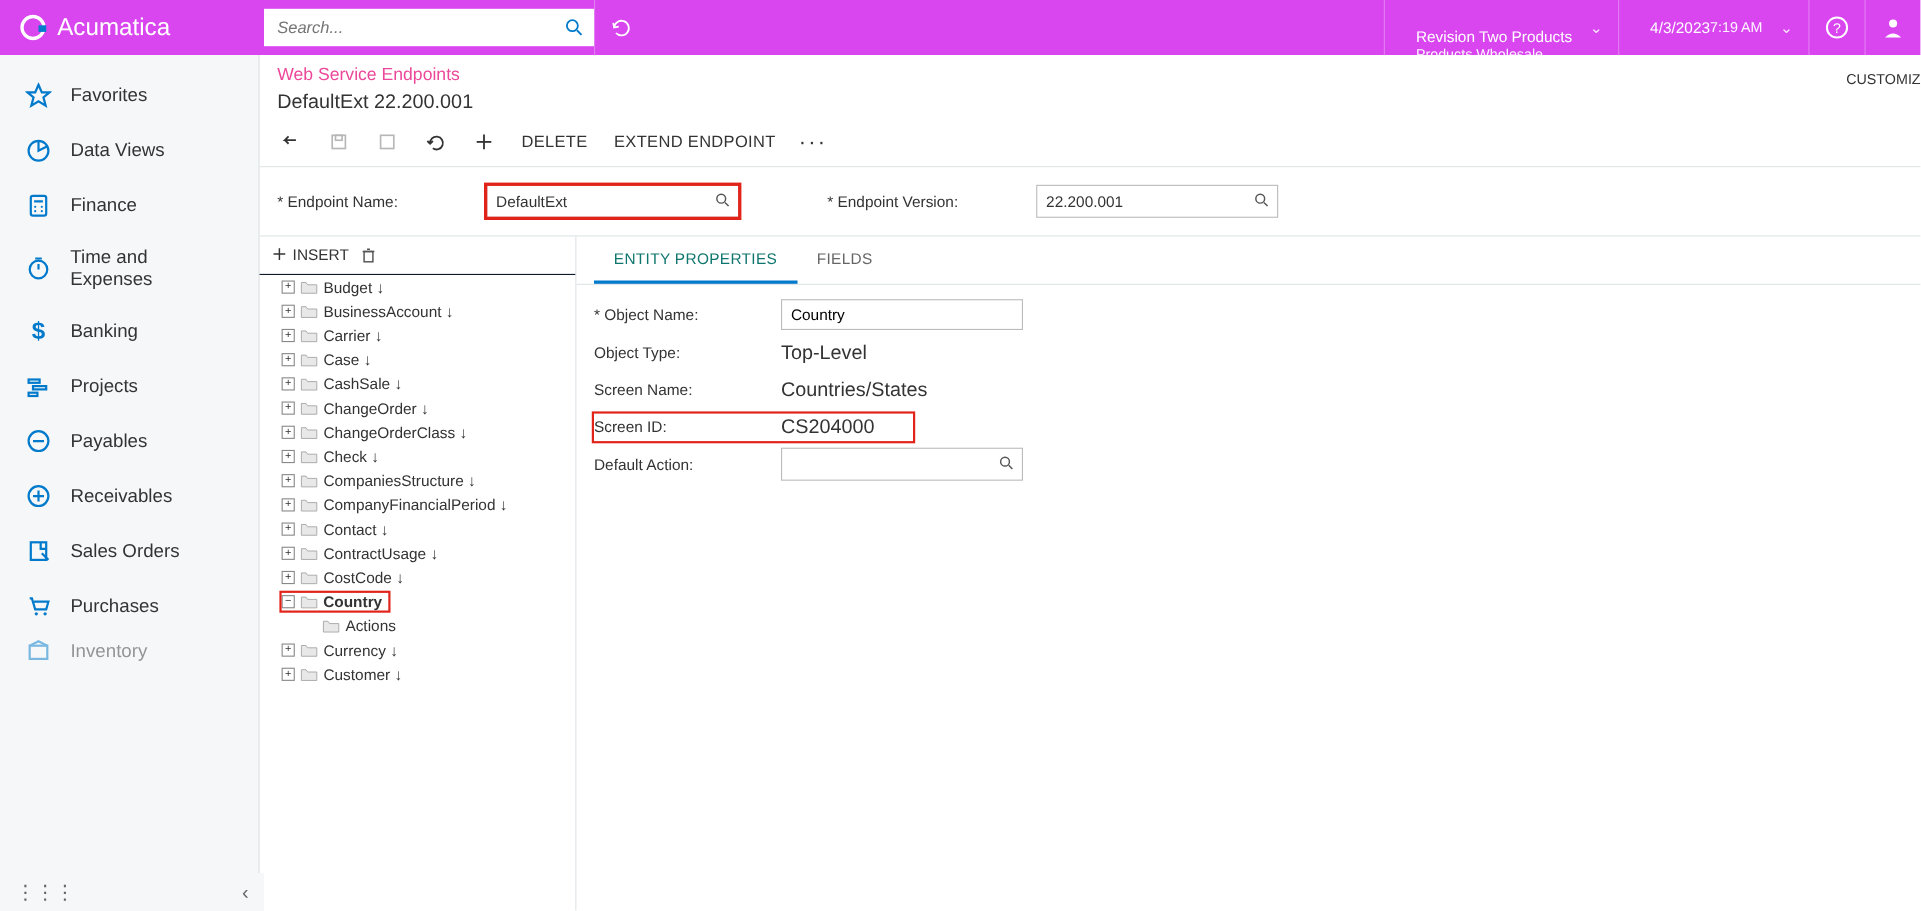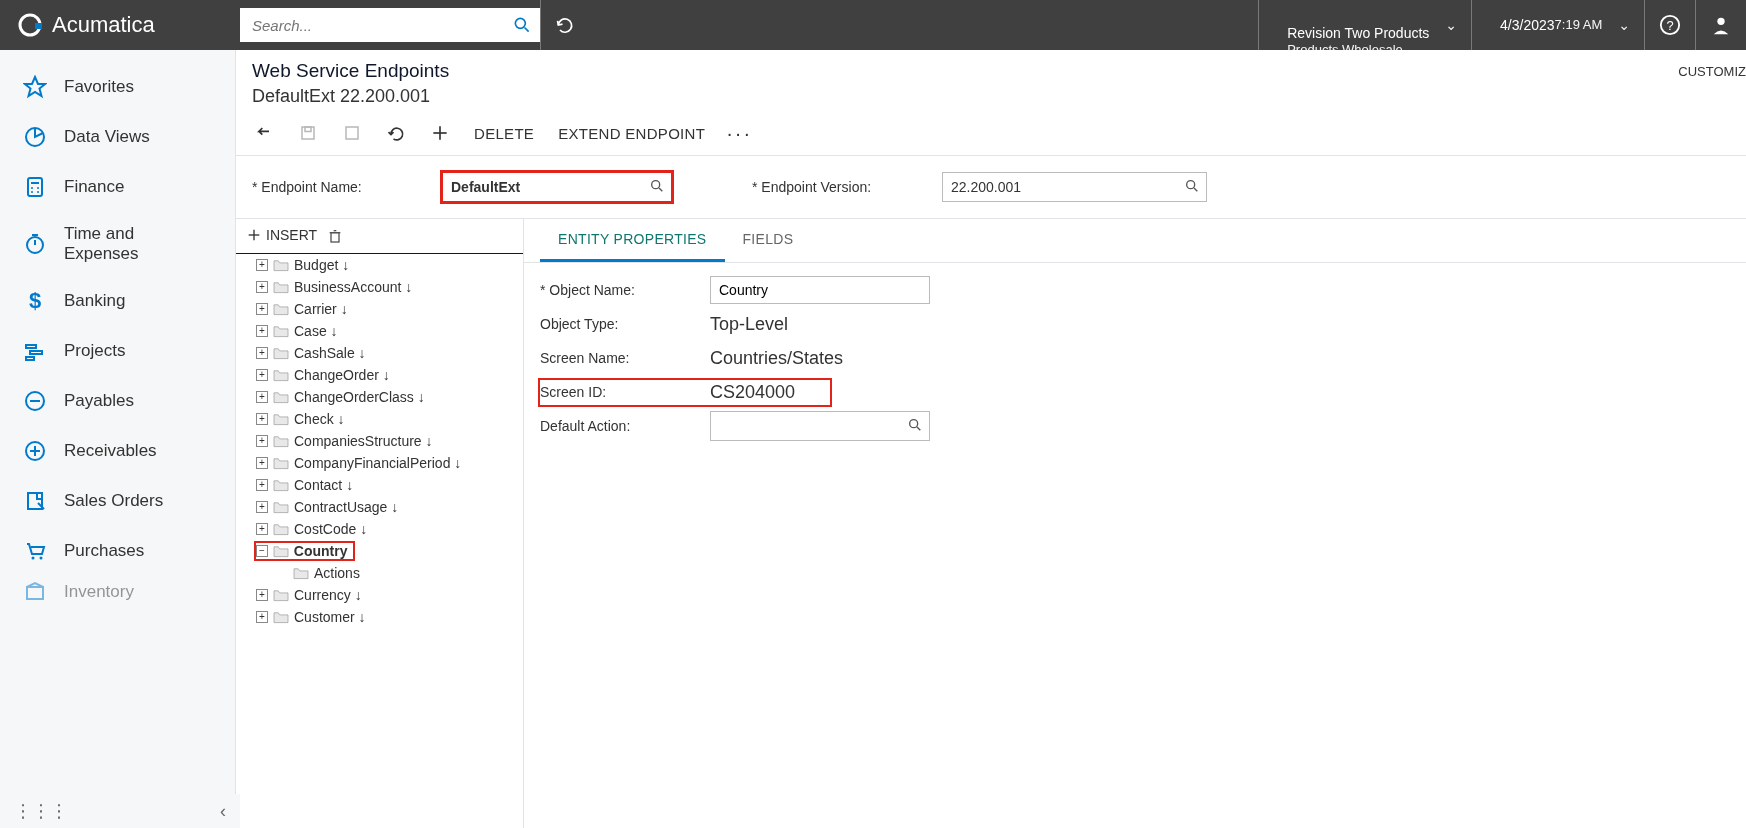--- a/index.html
+++ b/index.html
@@ -1,48 +1,48 @@
 <!DOCTYPE html>
 <html><head>
 <meta charset="utf-8">
 <style>
   * { box-sizing: border-box; margin: 0; padding: 0; }
   body { font-family: Arial, sans-serif; font-size: 14px; color: #333; background: #fff; }
-  .header { background: #404040; height: 50px; display: flex; align-items: center; color: #fff; }
+  .header { background: #d946ef; height: 50px; display: flex; align-items: center; color: #fff; }
   .logo { display: flex; align-items: center; gap: 10px; padding: 0 18px; font-size: 22px; font-weight: 500; width: 240px; }
   .logo-icon { width: 24px; height: 24px; }
   .search-wrap { background: #fff; color: #333; height: 34px; width: 300px; display: flex; align-items: center; padding: 0 8px 0 12px; margin-right: 0; }
   .search-input { border: none; outline: none; flex: 1; font-style: italic; color: #777; font-size: 15px; }
   .hdr-cell { height: 50px; display: flex; align-items: center; justify-content: center; border-left: 1px solid rgba(255,255,255,0.3); padding: 0 14px; }
   .hdr-spacer { flex: 1; }
   .company-block { display: flex; flex-direction: column; font-size: 14px; line-height: 1.2; padding: 0 6px 0 14px; margin-top: 32px; }
   .company-sub { font-size: 13px; opacity: 0.95; }
   .date-block { display: flex; flex-direction: row; font-size: 14px; line-height: 1.2; padding: 0 6px 0 14px; }
   .chev { font-size: 14px; opacity: 0.9; }
   .layout { display: flex; height: calc(100vh - 50px); }
   .sidebar { width: 236px; background: #f5f7f8; border-right: 1px solid #e0e4e7; padding-top: 12px; overflow-y: auto; }
   .side-item { display: flex; align-items: center; gap: 16px; padding: 12px 22px; color: #333; font-size: 17px; cursor: pointer; }
   .side-item .icon { width: 26px; height: 26px; display:flex; align-items:center; justify-content:center; color:#027acc; }
   .side-bottom { display:flex; align-items:center; justify-content:space-between; padding: 6px 14px; color:#666; position: fixed; bottom: 0; left: 0; width:240px; background:#f5f7f8; }
   .main { flex: 1; display: flex; flex-direction: column; min-width:0; }
   .crumbs { padding: 10px 16px 0 16px; }
-  .crumb-link { color: #0f172a; font-size: 19px; cursor:pointer; }
+  .crumb-link { color: #ec4899; font-size: 16px; cursor:pointer; }
   .page-title { font-size: 18px; padding: 4px 16px 10px 16px; }
   .title-row { display:flex; align-items:flex-start; justify-content:space-between; }
   .customize { font-size: 13px; color:#333; padding: 14px 0 0 0; }
   .toolbar { display: flex; align-items: center; gap: 24px; padding: 6px 18px 12px 18px; border-bottom: 1px solid #e0e4e7; }
   .toolbar .tb { width:20px; height:20px; display:flex; align-items:center; justify-content:center; cursor:pointer; }
   .toolbar .tb.dis { opacity: 0.35; cursor:default; }
   .tb-text { font-size: 15px; letter-spacing: 0.3px; cursor:pointer; }
   .form-row { display:flex; align-items:center; gap: 30px; padding: 16px 16px; border-bottom: 1px solid #e0e4e7; }
   .form-label { width: 160px; font-size: 14px; }
   .req::before { content: "* "; }
   .input-like { border: 1px solid #bbb; height: 30px; display:flex; align-items:center; padding:0 8px; font-size:14px; position:relative; background:#fff; }
   .input-like .mag { position:absolute; right:6px; top:5px; color:#555; }
-  .hl-red { outline: 3px solid #e2231a; outline-offset: -1px; font-weight: bold; }
+  .hl-red { outline: 3px solid #e2231a; outline-offset: -1px; }
   .content-split { display:flex; flex:1; min-height:0; }
   .tree-panel { width: 288px; border-right: 1px solid #e0e4e7; display:flex; flex-direction:column; }
   .tree-toolbar { display:flex; align-items:flex-start; gap: 10px; padding: 8px 10px; border-bottom: 1px solid #0f172a; }
   .insert-btn { display:flex; align-items:center; gap:4px; font-size:14px; cursor:pointer; }
   .tree-scroll { flex:1; overflow-y:auto; position:relative; }
   .tree-scroll::-webkit-scrollbar { width:16px; }
   .tree-scroll::-webkit-scrollbar-thumb { background:#c5c9cc; }
   .tree-scroll::-webkit-scrollbar-track { background:#f0f2f3; }
   .tree-node { display:flex; align-items:center; gap:4px; padding: 3px 0 3px 20px; font-size:14px; white-space:nowrap; cursor:pointer; }
   .tree-node .expander { width:12px; height:12px; border:1px solid #888; display:flex; align-items:center; justify-content:center; font-size:10px; line-height:1; background:#fff; }
@@ -283,21 +283,21 @@
         <span>DefaultExt</span>
         <span class="mag">
             <svg width="16" height="16" viewBox="0 0 24 24">
               <circle cx="10" cy="10" r="6" fill="none" stroke="#555" stroke-width="2"></circle>
               <line x1="15" y1="15" x2="20" y2="20" stroke="#555" stroke-width="2"></line>
             </svg>
           </span>
       </div>
       <span style="width:20px;"></span>
       <span class="form-label req">Endpoint Version:</span>
-      <div class="input-like" style="width:265px;">
+      <div class="input-like" style="width:220px;">
         <span>22.200.001</span>
         <span class="mag">
             <svg width="16" height="16" viewBox="0 0 24 24">
               <circle cx="10" cy="10" r="6" fill="none" stroke="#555" stroke-width="2"></circle>
               <line x1="15" y1="15" x2="20" y2="20" stroke="#555" stroke-width="2"></line>
             </svg>
           </span>
       </div>
     </div>
 

